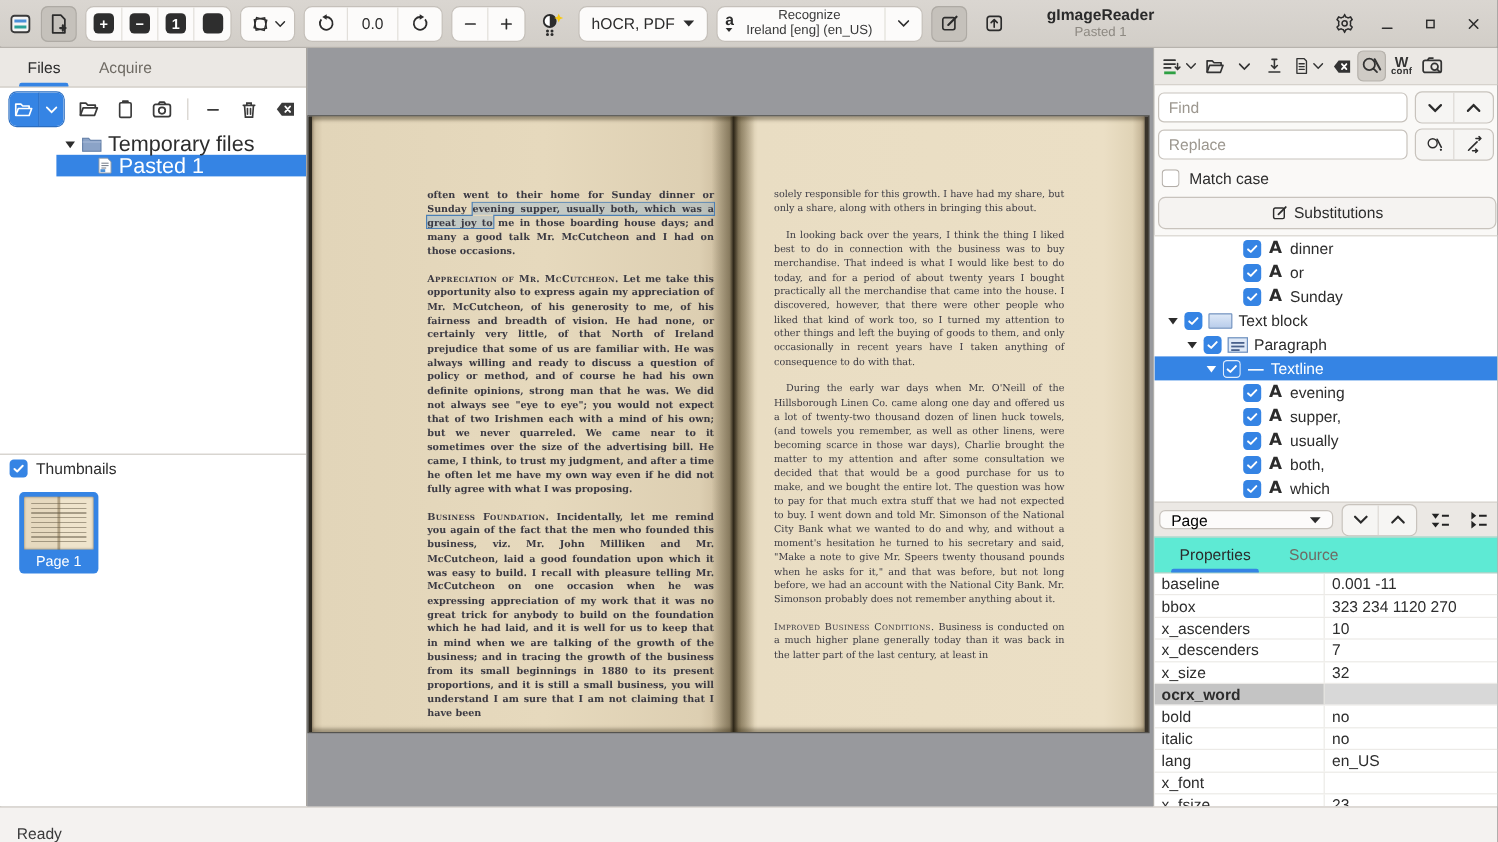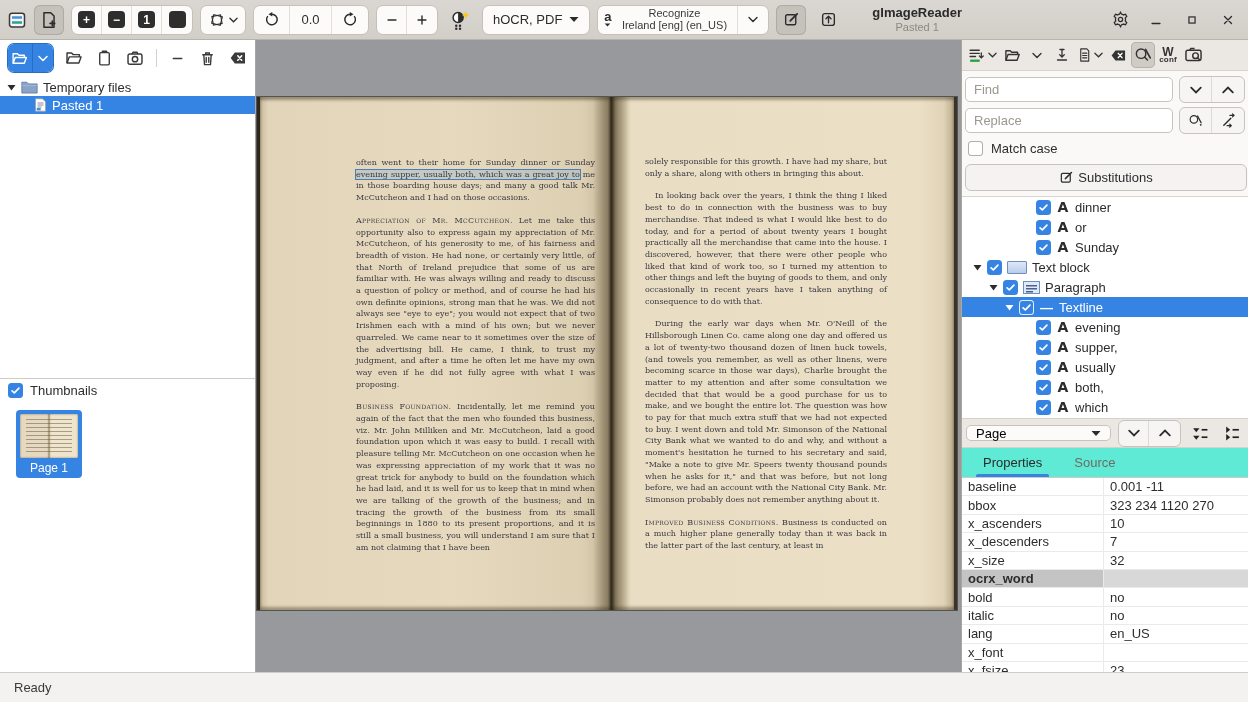--- a/index.html
+++ b/index.html
@@ -39,21 +39,21 @@
   .tab { padding:0 15px; display:flex; align-items:center; color:#6f6b64; position:relative; background:transparent; border:none; font-size:13px; }
   .tab.active { color:#2b2b2b; }
   .tab.active::after { content:""; position:absolute; left:8px; right:8px; bottom:0; height:3px; background:#3584e4; border-radius:2px 2px 0 0; }
   .file-toolbar { height:36px; flex:0 0 36px; display:flex; align-items:center; padding:0 8px; gap:12px; }
   .bluesplit { display:flex; border-radius:6px; overflow:hidden; box-shadow:0 0 0 1px #2a6dc0; }
   .bluesplit .bseg { height:28px; background:#3584e4; border:none; display:flex; align-items:center; justify-content:center; color:#fff; }
   .bluesplit .bseg:first-child { width:30px; border-right:1px solid #2a6dc0; }
   .bluesplit .bseg:last-child { width:25px; }
   .tbicon { border:none; background:transparent; width:22px; height:26px; display:flex; align-items:center; justify-content:center; color:#3a3a3a; }
   .vdiv { width:1px; height:18px; background:#d4d0ca; }
-  .ftree { flex:0 0 auto; font-size:13px; padding-top:2px; }
+  .ftree { flex:0 0 auto; font-size:18px; padding-top:2px;margin-left:47px; }
   .ftree-row { height:18px; display:flex; align-items:center; gap:5px; padding-left:6px; }
   .ftree-row.sel { background:#3584e4; color:#fff; padding-left:34px; }
   .tree-space { flex:1; }
   .thumb-header { flex:0 0 24px; border-top:1px solid #cfcbc5; display:flex; align-items:center; gap:7px; padding:0 8px; }
   .thumb-area { flex:0 0 270px; padding:8px 0 0 16px; }
   .thumb-tile { width:66px; background:#3584e4; border-radius:4px; padding:4px 4px 3px; }
   .thumb-img { height:44px; border-radius:1px; position:relative; background:linear-gradient(90deg,#e6d9bf 0 47%, #b3a385 49% 51%, #efe4cc 53% 100%); box-shadow: inset 0 0 2px rgba(40,30,10,.6); }
   .thumb-img::after { content:""; position:absolute; inset:5px 6px; background:repeating-linear-gradient(180deg, rgba(95,85,65,.5) 0 1px, transparent 1px 4px); }
   .thumb-cap { color:#fff; text-align:center; font-size:12px; padding-top:3px; }
 
@@ -62,21 +62,21 @@
   .cb.off { background:#fff; box-shadow: inset 0 0 0 1px #b3aea8; }
 
   
   .canvas { flex:1; background:#98999d; position:relative; overflow:hidden; }
   .book { position:absolute; left:1px; top:57px; width:700px; height:513px; box-shadow:0 0 0 1px rgba(30,25,15,.55); }
   .pageL, .pageR { position:absolute; top:0; height:513px; }
   .pageL { left:0; width:354px; background:linear-gradient(90deg,#cbbc9f 0,#e2d5b9 2.5%,#e6d9bd 55%,#ddcfb2 92%,#c3b395 100%); border-left:3px solid #2c2820; box-shadow: inset 0 3px 3px rgba(60,50,30,.45), inset 0 -3px 3px rgba(60,50,30,.4); }
   .pageR { left:354px; width:346px; background:linear-gradient(90deg,#7d6f56 0,#c0b192 2%,#e9ddc3 6%,#ebdfc5 90%,#e0d3b6 97%,#bcac8e 100%); border-right:3px solid #39332a; box-shadow: inset 0 3px 3px rgba(60,50,30,.4), inset 0 -3px 3px rgba(60,50,30,.4); }
   .fold { position:absolute; top:0; left:336px; width:36px; height:513px; background:linear-gradient(90deg, rgba(60,50,25,0) 0%, rgba(60,50,25,.45) 42%, rgba(25,20,8,.75) 50%, rgba(60,50,25,.4) 62%, rgba(60,50,25,0) 100%); }
   .ltext, .rtext { position:absolute; font-family:"DejaVu Serif", serif; font-size:8px; line-height:11.7px; color:#3b3a43; text-align:justify; }
-  .ltext { left:99px; top:60px; width:239px; }
+  .ltext { left:99px; top:60px; width:239px;font-weight:bold; }
   .rtext { left:388px; top:59px; width:242px; }
   .bookp { margin-bottom:11px; text-indent:10px; }
   .bookp.noind { text-indent:0; }
   .lead { font-variant:small-caps; letter-spacing:.3px; }
   .hl { background:rgba(125,170,215,.32); outline:1px solid #4a7fb5; }
 
   
   .right-panel { width:287px; flex:0 0 287px; background:#faf9f7; border-left:1px solid #a9a5a0; display:flex; flex-direction:column; }
   .r-toolbar { height:31px; flex:0 0 31px; background:#ebe8e4; border-bottom:1px solid #d6d2cc; display:flex; align-items:center; padding:0 3px; gap:1px; }
   .ricon { border:none; background:transparent; height:26px; min-width:24px; border-radius:5px; display:inline-flex; align-items:center; justify-content:center; color:#333; padding:0 2px; }
@@ -109,21 +109,21 @@
   .flaticon { border:none; background:transparent; width:26px; height:24px; display:flex; align-items:center; justify-content:center; color:#222; }
   .prop-tabstrip { flex:0 0 31px; background:#5eead4; border-top:1px solid #d6d2cc; border-bottom:1px solid #cfcac4; display:flex; padding-left:6px; gap:2px; }
   .props { flex:1; background:#fff; overflow:hidden; }
   .prow { display:flex; height:18.4px; align-items:center; border-bottom:1px solid #eceae7; font-size:13px; }
   .pkey { width:142px; flex:0 0 142px; padding-left:6px; border-right:1px solid #eceae7; height:100%; display:flex; align-items:center; }
   .pval { flex:1; padding-left:6px; height:100%; display:flex; align-items:center; }
   .prow.hdr .pkey { background:#c4c4c4; font-weight:bold; }
   .prow.hdr .pval { background:#d8d8d8; }
 
   
-  .statusbar { height:30px; flex:0 0 30px; background:#f4f2f0; border-top:1px solid #cfcbc5; display:flex; align-items:center; padding-left:14px; color:#3a3a3a; }
+  .statusbar { height:30px; flex:0 0 30px; background:#f4f2f0; border-top:1px solid #cfcbc5; display:flex; align-items:flex-end; padding-left:14px; color:#3a3a3a; }
 
   svg.ic { display:block; }
 </style>
 </head>
 <body>
 
 <div class="window">
 
   <header class="headerbar">
     <span>
@@ -278,20 +278,24 @@
           <svg class="ic" width="14" height="14" viewBox="0 0 16 16" stroke="#2c2c2c" stroke-width="1.5" stroke-linecap="round">
             <path d="M4 4 L12 12 M12 4 L4 12"></path>
           </svg>
         </button>
     </div>
   </header>
 
   <div class="main">
 
     <aside class="left-panel">
+      <div class="tabstrip">
+        <button class="tab active">Files</button>
+        <button class="tab">Acquire</button>
+      </div>
       <div class="file-toolbar">
         <div class="bluesplit">
           <button class="bseg">
             <svg class="ic" width="17" height="17" viewBox="0 0 16 16" fill="none" stroke="#fff" stroke-width="1.3" stroke-linejoin="round">
                 <path d="M2 12.5 V3.5 H6 L7.5 5 H12.5 V7"></path>
                 <path d="M2 12.5 L4 7 H14.5 L12.5 12.5 Z"></path>
               </svg>
           </button>
           <button class="bseg">
             <svg class="ic" width="10" height="7" viewBox="0 0 10 6" fill="none" stroke="#fff" stroke-width="1.5" stroke-linecap="round">

